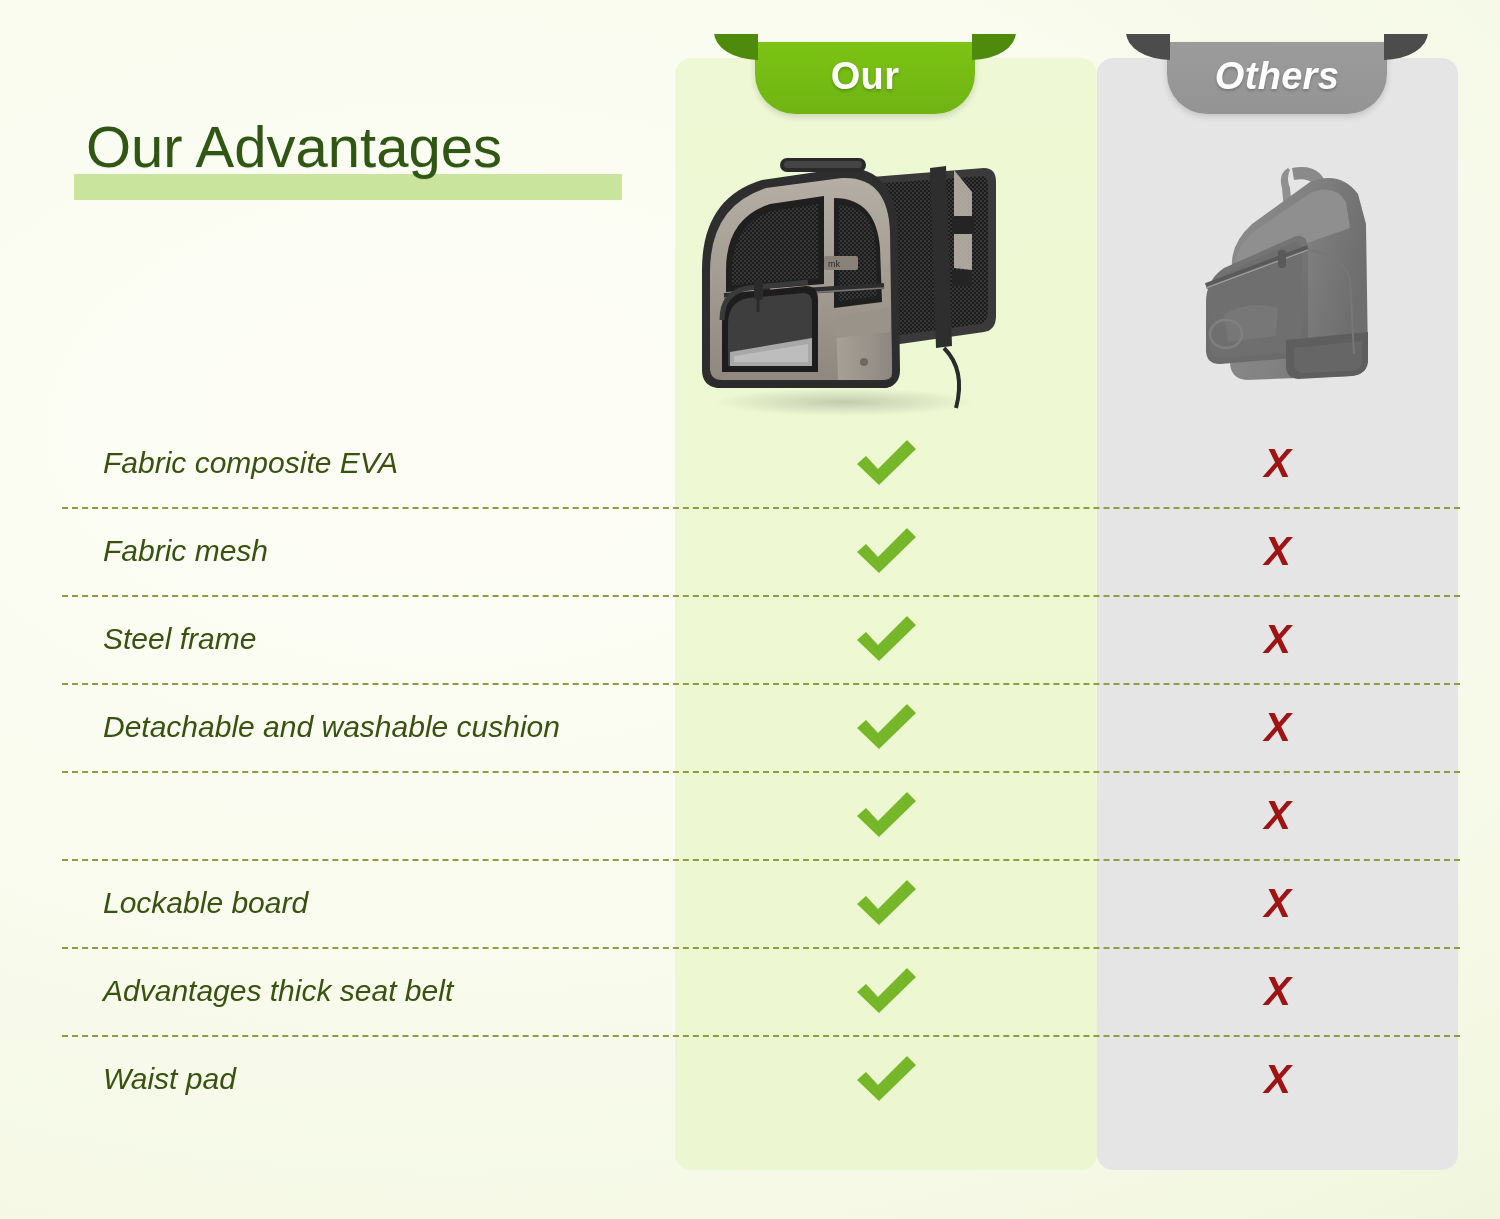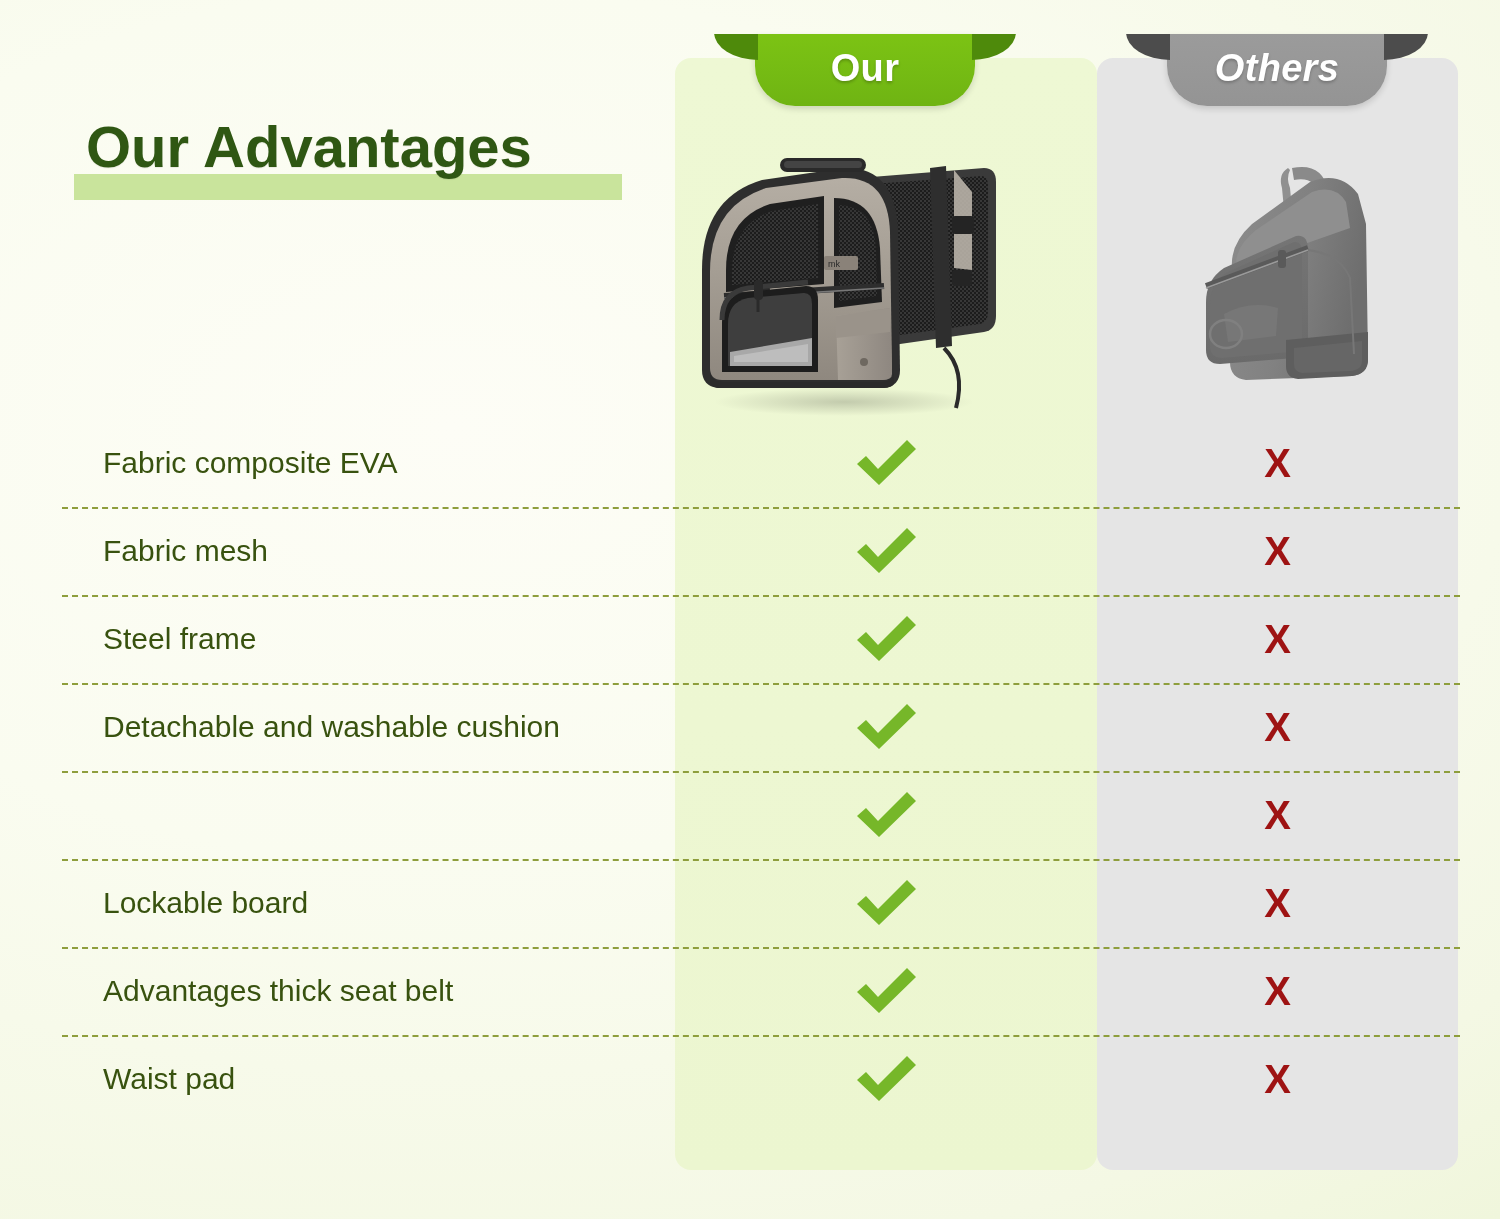--- a/index.html
+++ b/index.html
@@ -40,21 +40,21 @@
 
   
   .banner {
     position: absolute;
     top: 34px;
     height: 72px;
     z-index: 5;
   }
   .banner-body {
     position: absolute;
-    left: 0; right: 0; top: 0;
+    left: 0; right: 0; top: 8px;
     height: 72px;
     border-radius: 0 0 40px 40px;
     display: flex;
     align-items: center;
     justify-content: center;
     box-shadow: 0 3px 6px rgba(0,0,0,0.14);
   }
   .banner-label {
     font-size: 38px;
     font-weight: bold;
@@ -107,21 +107,21 @@
     position: absolute;
     left: -12px;
     top: 56px;
     width: 548px;
     height: 26px;
     background: #c9e49c;
   }
   .title-text {
     position: relative;
     font-size: 58px;
-    font-weight: bold;
+    font-weight: normal;
     color: #2f5713;
     line-height: 1;
     white-space: nowrap;
     text-shadow: 0 1px 1px rgba(0,0,0,0.07);
   }
 
   
   .prod-our {
     position: absolute;
     left: 684px;
@@ -137,20 +137,21 @@
     width: 220px;
     height: 245px;
   }
 
   
   .rows {
     position: absolute;
     left: 0;
     top: 419px;
     width: 1500px;
+    font-style: italic;
   }
   .row {
     position: relative;
     height: 88px;
     display: flex;
     align-items: center;
   }
   .row + .row::before {
     content: "";
     position: absolute;

